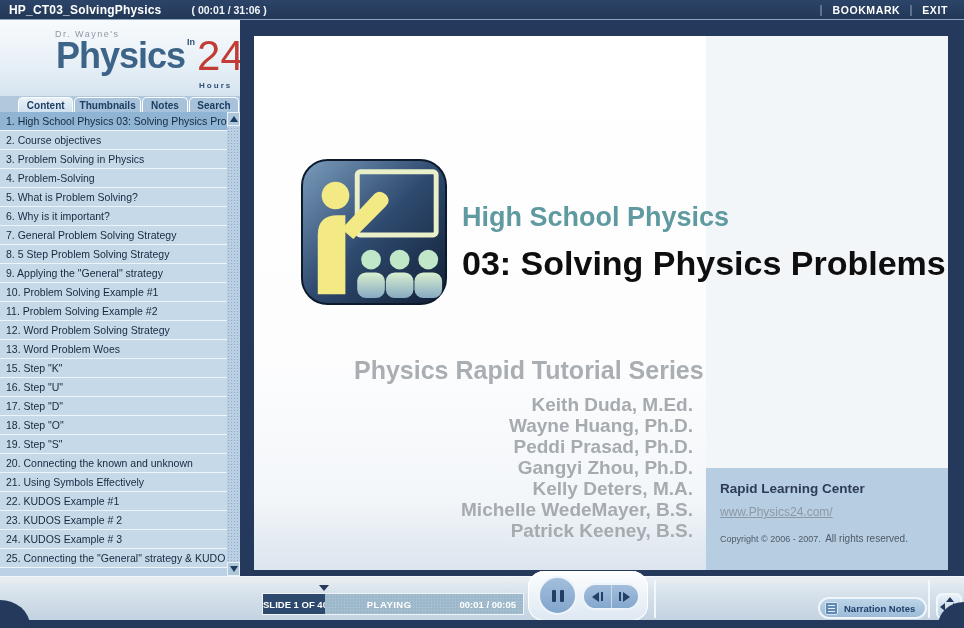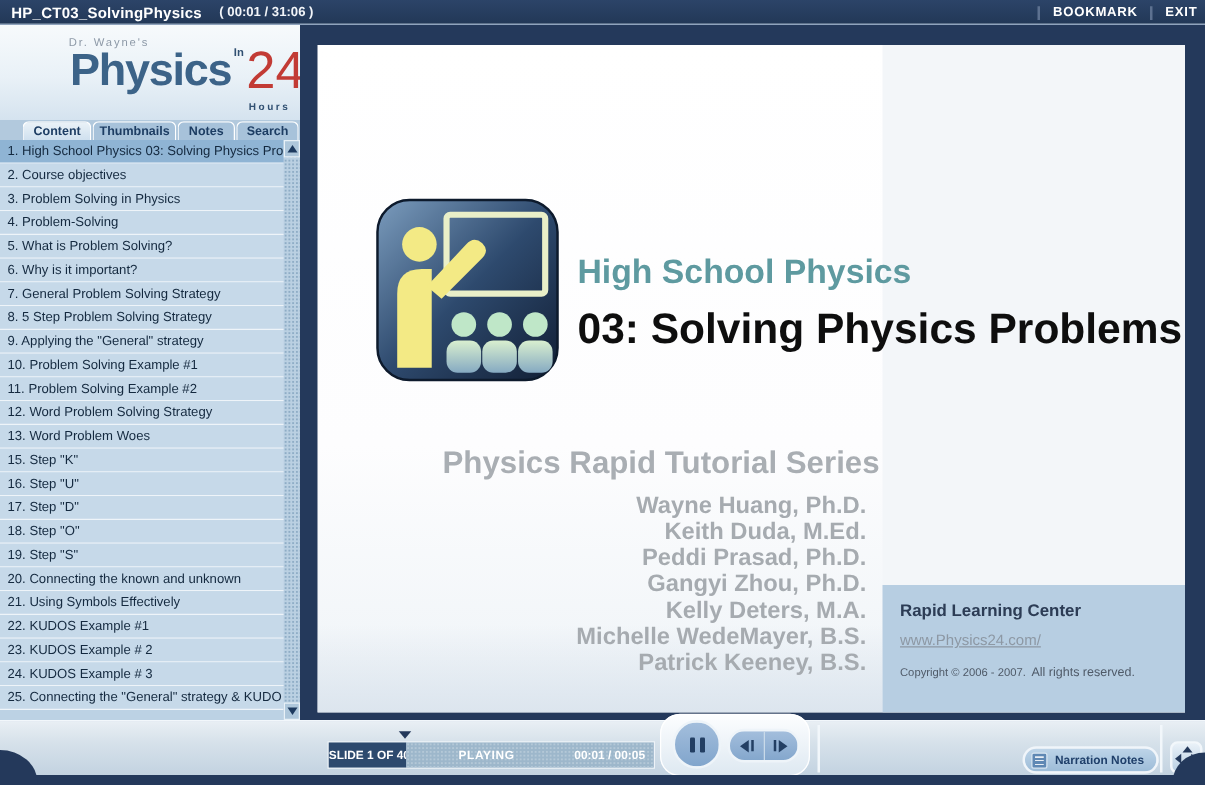--- a/index.html
+++ b/index.html
@@ -10,24 +10,24 @@
   }
   .app{position:relative;width:964px;height:628px;background:#cdd9e4;}
 
   
   .topbar{
     position:absolute;left:0;top:0;width:964px;height:20px;
     background:linear-gradient(180deg,#2c4468,#223857);
     display:flex;align-items:center;justify-content:space-between;
     border-bottom:1px solid #8fa3bd;box-sizing:border-box;
   }
-  .tb-left{display:flex;align-items:center;gap:14px;padding-left:9px;}
+  .tb-left{display:flex;align-items:center;gap:30px;padding-left:9px;}
   .tb-title{color:#ffffff;font-weight:bold;font-size:12px;letter-spacing:.2px;}
   .tb-time{color:#f2f5f9;font-weight:bold;font-size:10.5px;}
-  .tb-right{display:flex;align-items:flex-end;gap:10px;padding-right:6px;}
+  .tb-right{display:flex;align-items:flex-end;gap:10px;padding-right:16px;}
   .tb-btn{color:#ffffff;font-weight:bold;font-size:10.5px;letter-spacing:.6px;cursor:pointer;}
   .tb-sep{width:2px;height:11px;background:#5d7190;}
 
   
   .mainrow{position:absolute;left:0;top:20px;width:964px;height:556px;display:flex;}
 
   
   .sidebar{width:240px;height:556px;position:relative;background:#bcd2e4;}
   .logo-panel{
     height:76px;background:linear-gradient(180deg,#f7fafc 0%,#e9f1f7 55%,#d5e3ef 100%);
@@ -286,22 +286,22 @@
             <rect x="87" y="116" width="28" height="26" rx="9" fill="url(#stuGrad)"></rect>
             <circle cx="130" cy="103" r="10" fill="#bfe7c8"></circle>
             <rect x="116" y="116" width="28" height="26" rx="9" fill="url(#stuGrad)"></rect>
           </g>
         </svg>
 
         <div class="series-title">High School Physics</div>
         <div class="slide-title">03: Solving Physics Problems</div>
         <div class="subtitle">Physics Rapid Tutorial Series</div>
         <div class="authors">
+            <div class="author">Keith Duda, M.Ed.</div>
             <div class="author">Wayne Huang, Ph.D.</div>
-            <div class="author">Keith Duda, M.Ed.</div>
             <div class="author">Peddi Prasad, Ph.D.</div>
             <div class="author">Gangyi Zhou, Ph.D.</div>
             <div class="author">Kelly Deters, M.A.</div>
             <div class="author">Michelle WedeMayer, B.S.</div>
             <div class="author">Patrick Keeney, B.S.</div>
           </div>
 
         <div class="footer-panel">
           <div class="org">Rapid Learning Center</div>
           <div class="url">www.Physics24.com/</div>

